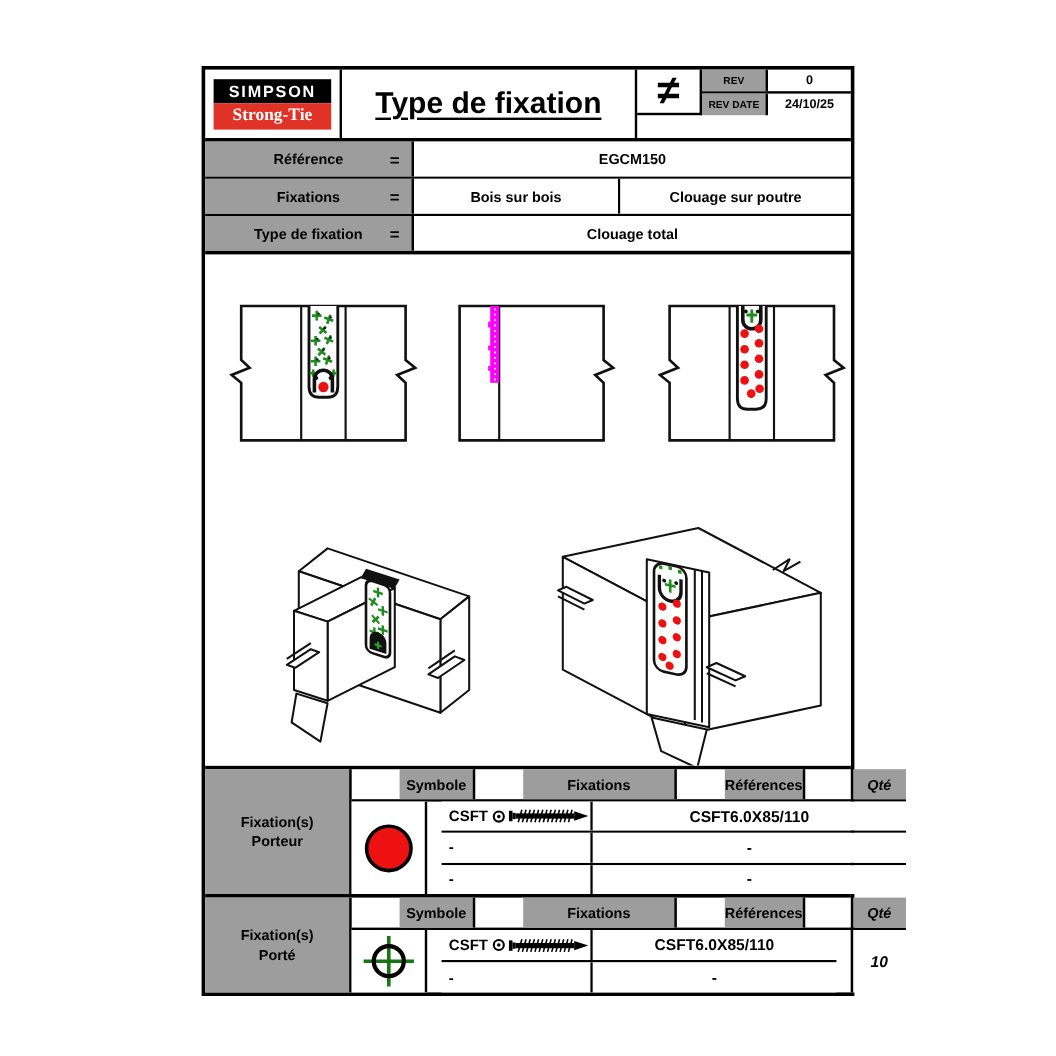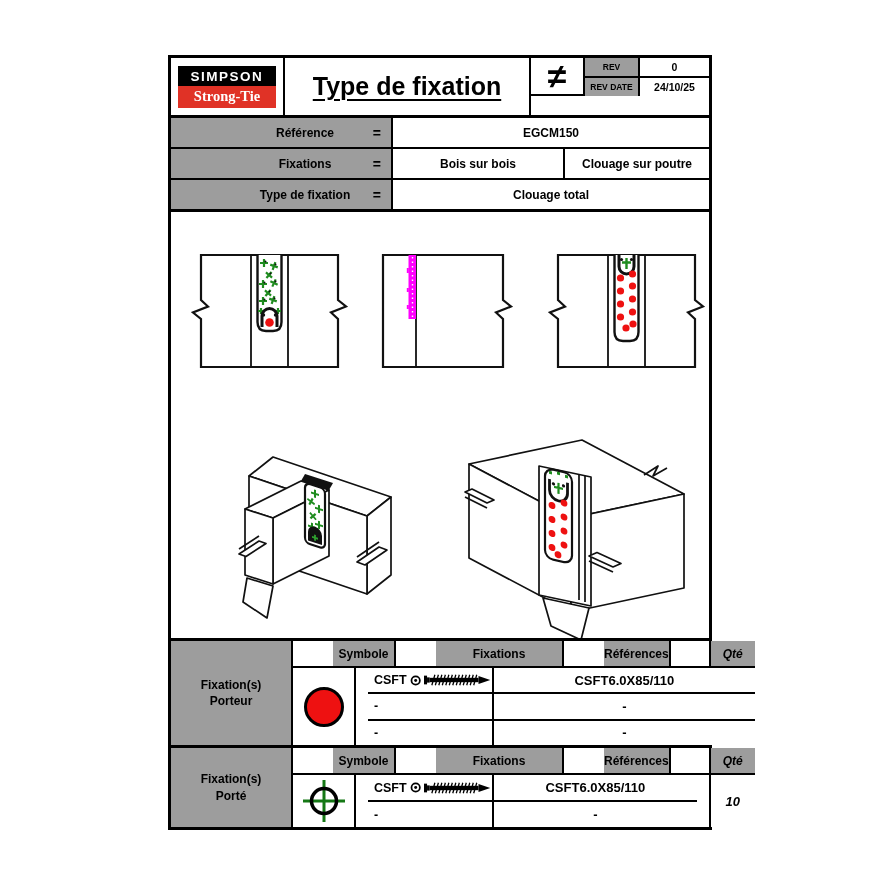--- a/index.html
+++ b/index.html
@@ -21,21 +21,21 @@
   .rev-row{flex:1;display:flex;border-bottom:2px solid #000;}
   .rev-lab{width:53px;flex:none;border-right:2px solid #000;display:flex;align-items:center;justify-content:center;font-size:8.5px;font-weight:bold;}
   .rev-val{flex:1;display:flex;align-items:center;justify-content:center;font-size:10.5px;font-weight:bold;}
   .dwg-row{flex:1;display:flex;}
   .dwg-lab{width:52px;flex:none;border-right:2px solid #000;display:flex;align-items:center;justify-content:center;font-size:8px;font-weight:bold;}
   .dwg-val{flex:1;display:flex;align-items:center;justify-content:center;font-size:7.5px;font-weight:bold;letter-spacing:-0.2px;}
   
   .info{flex:none;border-top:3px solid #000;}
   .info-row{height:29px;display:flex;border-bottom:2.5px solid #000;}
   .info-row:last-child{border-bottom:none;}
-  .info-lab{width:172px;flex:none;border-right:2.5px solid #000;display:flex;align-items:center;position:relative;padding-left:48px;}
+  .info-lab{width:172px;flex:none;border-right:2.5px solid #000;display:flex;align-items:center;position:relative;}
   .info-lab .lab{flex:1;text-align:center;font-size:12px;font-weight:bold;}
   .info-lab .eq{position:absolute;right:10px;font-size:14px;font-weight:bold;}
   .info-val{flex:1;display:flex;align-items:center;justify-content:center;font-size:12px;font-weight:bold;background:#fff;}
   .info-val.split1{flex:0 0 170px;border-right:2.5px solid #000;}
   
   .draw{flex:1;position:relative;background:#fff;border-top:3px solid #000;overflow:hidden;}
   .dv{position:absolute;}
   
   .ftable{flex:none;border-top:3px solid #000;display:flex;}
   .grp{width:120px;flex:none;border-right:2.5px solid #000;display:flex;flex-direction:column;align-items:center;justify-content:center;font-size:12px;font-weight:bold;line-height:1.35;}

